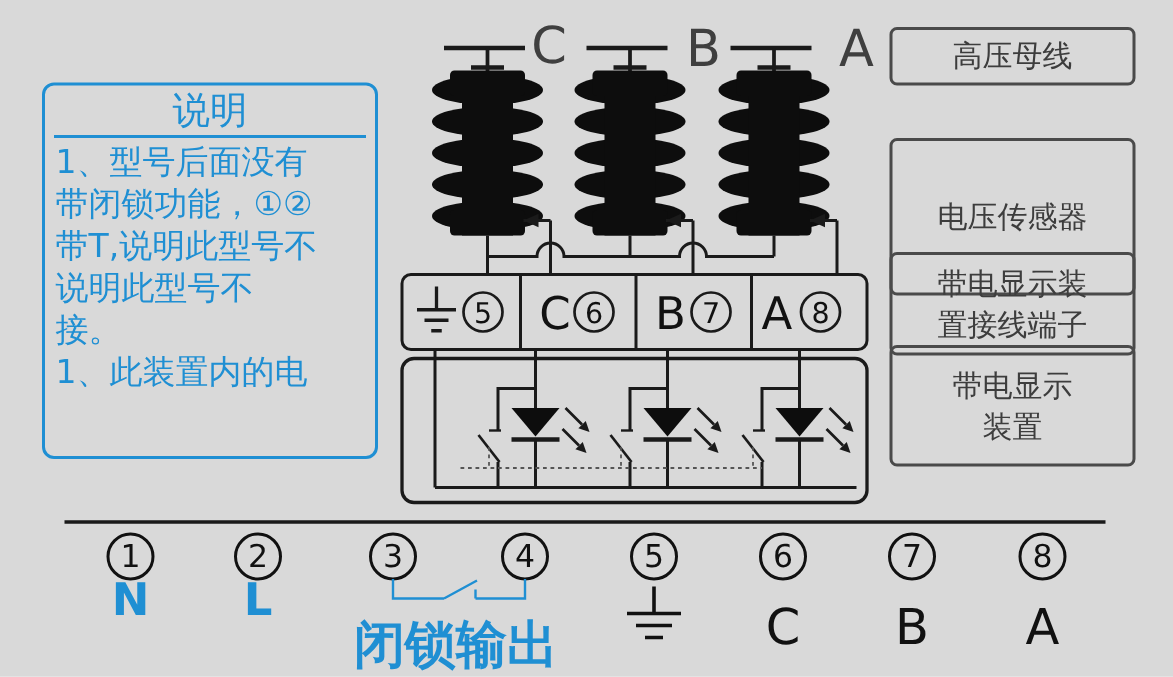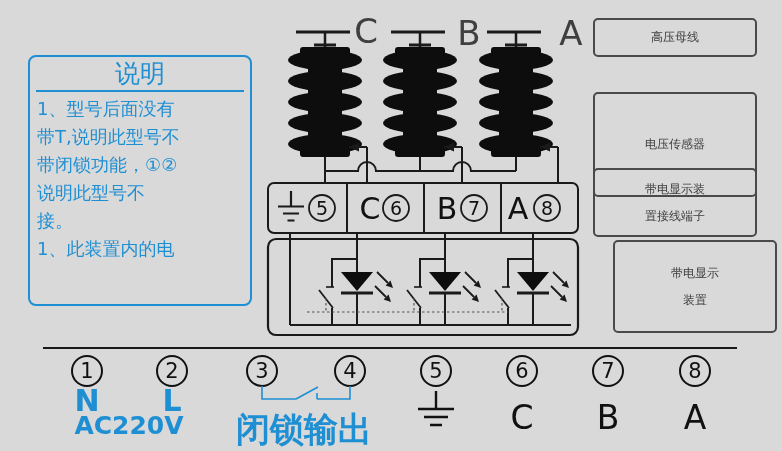--- a/index.html
+++ b/index.html
@@ -5,25 +5,25 @@
   html,body{margin:0;padding:0;}
   body{font-family:"DejaVu Sans",sans-serif;}
   #stage{position:relative;width:782px;height:451px;background:#d9d9d9;overflow:hidden;}
   #lineart{position:absolute;left:0;top:0;}
   .abs{position:absolute;text-align:center;}
   
   .note-box{position:absolute;left:28px;top:55px;width:224px;height:251px;box-sizing:border-box;
     border:2px solid #1f8fd3;border-radius:8px;color:#1f8fd3;}
   .note-title{font-size:25px;font-weight:normal;text-align:center;line-height:32px;
     margin:1px 6px 0 6px;border-bottom:2px solid #1f8fd3;}
-  .note-body{padding:3px 2px 0 7px;font-size:18px;line-height:28px;white-space:nowrap;font-weight:500;}
+  .note-body{padding:3px 2px 0 7px;font-size:22px;line-height:28px;white-space:nowrap;font-weight:500;}
   
   .legend-row{position:absolute;left:593px;width:164px;box-sizing:border-box;
     border:2px solid #4a4a4a;border-radius:5px;display:flex;align-items:center;justify-content:center;
-    color:#3d3d3d;font-size:12px;line-height:27px;text-align:center;white-space:pre-line;}
+    color:#3d3d3d;font-size:20px;line-height:27px;text-align:center;white-space:pre-line;}
   
   .phase-top{position:absolute;width:34px;text-align:center;font-size:34px;color:#3f3f3f;line-height:36px;}
   .blue{color:#1f8fd3;}
   .blk{color:#111;}
 </style>
 </head>
 <body>
 
 <div id="stage">
 
@@ -186,40 +186,39 @@
 
     <g stroke="#111" stroke-width="2.4" fill="none">
       <path d="M436,391 V409 M418,409 H454 M424,417 H448 M430,425 H442"></path>
     </g>
   </svg>
 
   <div class="note-box">
     <div class="note-title">说明</div>
     <div class="note-body">
       <div>1、型号后面没有</div>
+      <div>带闭锁功能，①②</div>
       <div>带T,说明此型号不</div>
-      <div>带闭锁功能，①②</div>
       <div>说明此型号不</div>
       <div>接。</div>
       <div>1、此装置内的电</div>
     </div>
   </div>
 
   <div class="legend-row" style="top:18px;height:39px;">高压母线</div>
   <div class="legend-row" style="top:60px;height:105px;margin-top:32px;">电压传感器</div>
   <div class="legend-row" style="top:168px;height:69px;text-align:center;">带电显示装
 置接线端子</div>
-  <div class="legend-row" style="top:240px;height:93px;margin-left:20px;">带电显示
+  <div class="legend-row" style="top:230px;height:81px;">带电显示
 装置</div>
 
   <div class="phase-top" style="left:349px;top:13px;">C</div>
   <div class="phase-top" style="left:452px;top:15px;">B</div>
   <div class="phase-top" style="left:554px;top:15px;">A</div>
 
   <div class="abs blue" style="left:67px;top:383px;width:40px;font-size:30px;font-weight:bold;">N</div>
   <div class="abs blue" style="left:152px;top:383px;width:40px;font-size:30px;font-weight:bold;">L</div>
-  <div class="abs blue" style="left:59px;top:411px;width:140px;font-size:25px;font-weight:bold;">AC220V</div>
   <div class="abs blue" style="left:234px;top:407px;width:140px;font-size:34px;font-weight:bold;">闭锁输出</div>
   <div class="abs blk" style="left:502px;top:398px;width:40px;font-size:33px;">C</div>
   <div class="abs blk" style="left:588px;top:398px;width:40px;font-size:33px;">B</div>
   <div class="abs blk" style="left:675px;top:398px;width:40px;font-size:33px;">A</div>
 
 </div>
 
 </body></html>

